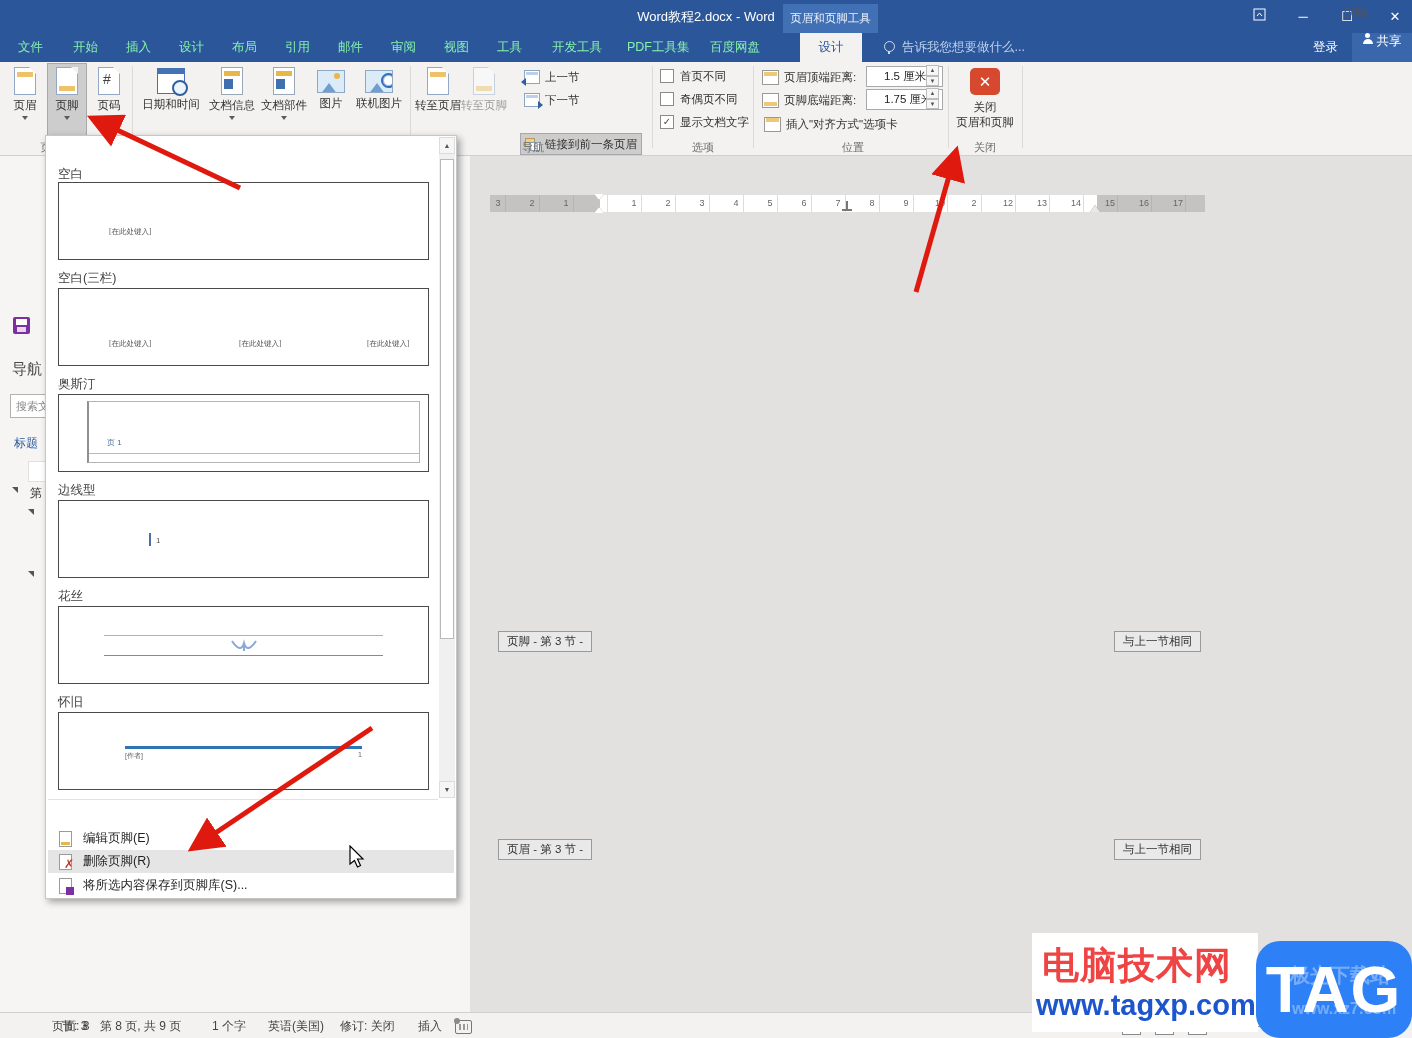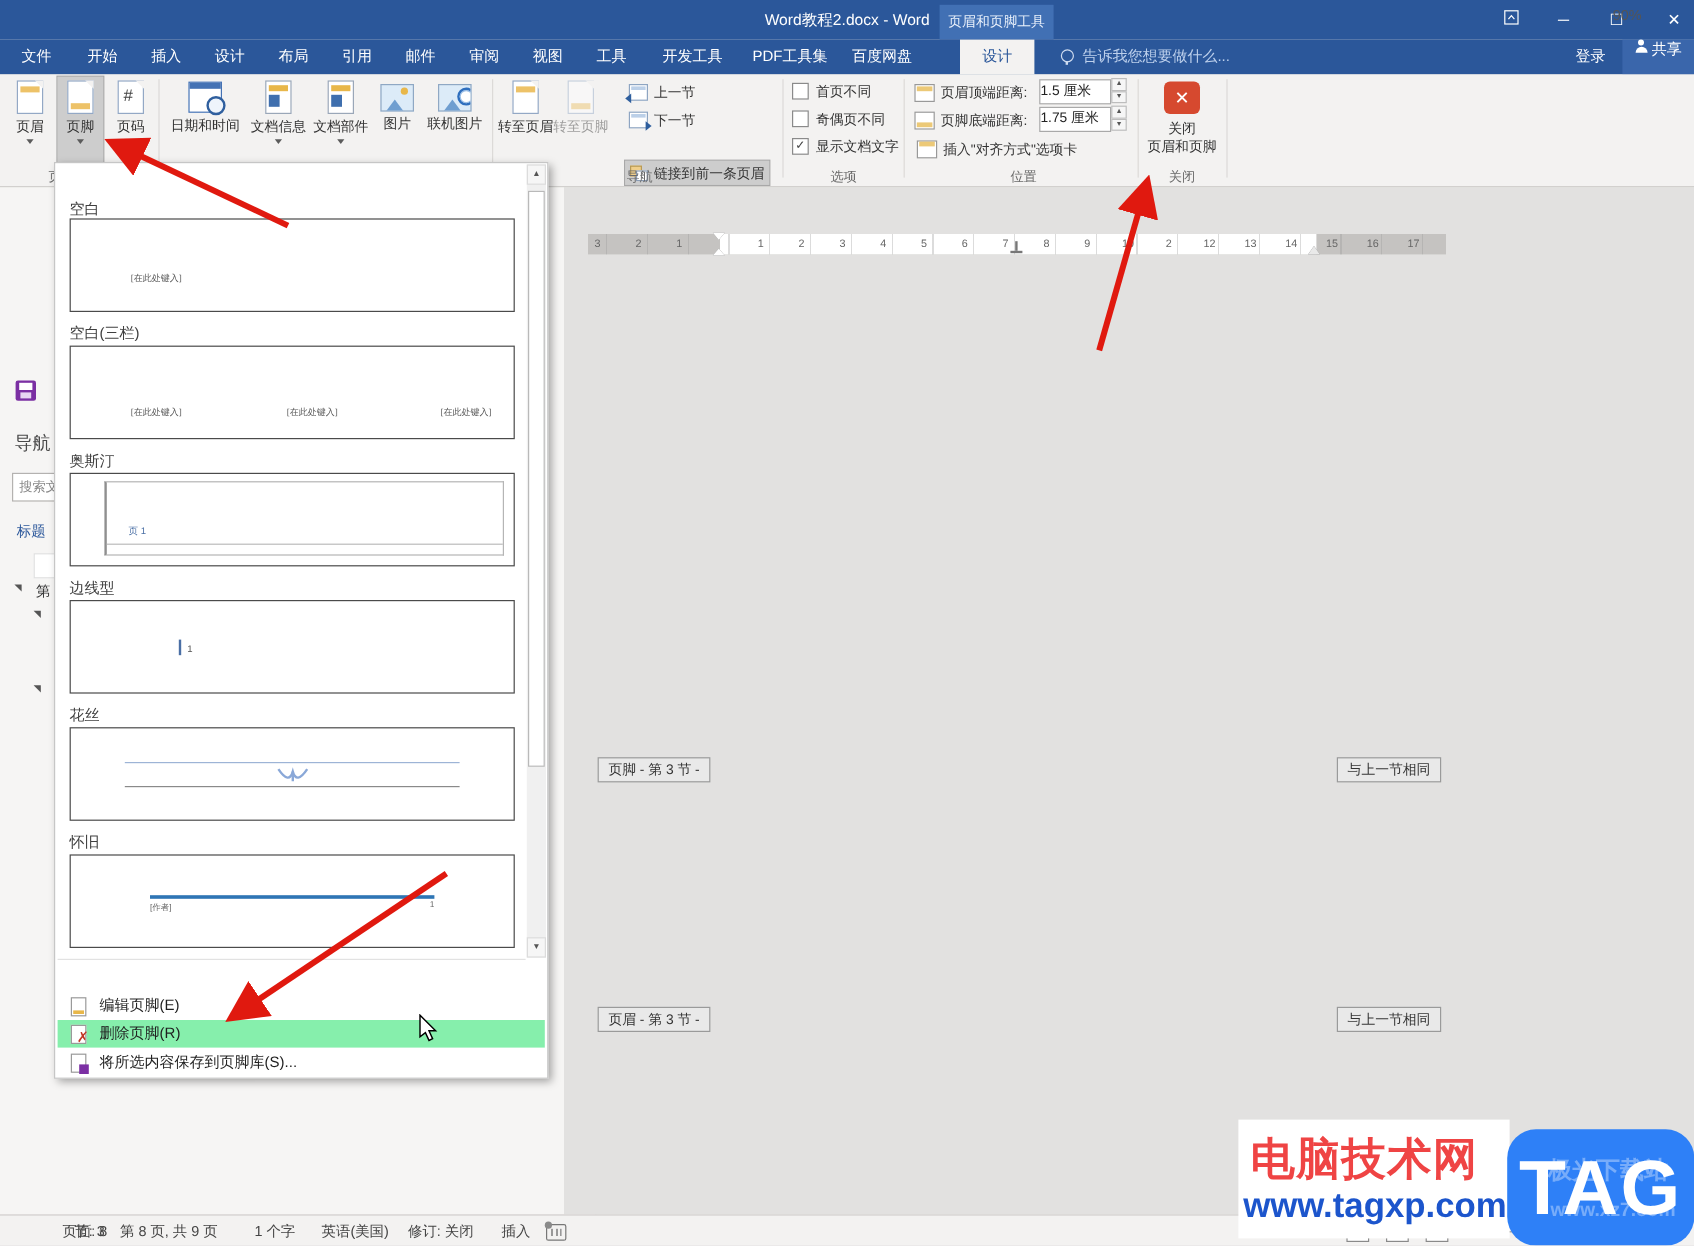--- a/index.html
+++ b/index.html
@@ -8,21 +8,21 @@
        -webkit-font-smoothing:antialiased;}
   .abs{position:absolute;}
   
   #titlebar{left:0;top:0;width:1412px;height:33px;background:#2b579a;color:#fff;z-index:5;}
   #title{left:0;top:8px;width:100%;text-align:center;font-size:13px;color:#fff;}
   #ctxhdr{left:783px;top:4px;width:95px;height:29px;background:#4170b4;color:#eaf1fb;
           font-size:11.5px;display:flex;align-items:center;justify-content:center;}
   .winbtn{top:8px;width:30px;height:18px;color:#fff;font-size:13px;text-align:center;line-height:18px;}
   
   #tabrow{left:0;top:33px;width:1412px;height:29px;background:#2b579a;z-index:5;}
-  .tab{position:absolute;top:0;height:29px;line-height:29px;color:#ffffff;font-size:12.5px;padding:0 10px;}
+  .tab{position:absolute;top:0;height:29px;line-height:29px;color:#86efac;font-size:12.5px;padding:0 10px;}
   #ctxtab{position:absolute;left:800px;top:0;width:62px;height:29px;background:#f3f2f1;color:#2b579a;
           font-size:12.5px;text-align:center;line-height:29px;}
   #tellme{position:absolute;left:902px;top:0;height:29px;line-height:29px;color:#bdd0ec;font-size:12.5px;}
   #bulb{position:absolute;left:884px;top:8px;width:9px;height:9px;border:1.5px solid #cfdcf0;border-radius:50%;}
   #bulb::after{content:"";position:absolute;left:2.5px;top:9px;width:2px;height:3px;background:#cfdcf0;}
   #signin{position:absolute;left:1313px;top:0;height:29px;line-height:29px;color:#fff;font-size:12.5px;}
   #sharebox{position:absolute;left:1352px;top:0;width:60px;height:29px;background:#3a66ab;color:#fff;
             font-size:12.5px;display:flex;align-items:flex-start;justify-content:center;gap:4px;}
   .person{width:10px;height:10px;position:relative;}
   .person::before{content:"";position:absolute;left:2.5px;top:0;width:5px;height:5px;border-radius:50%;background:#fff;}
@@ -68,21 +68,21 @@
   .linkico::before{content:"";position:absolute;left:0;top:0;width:8px;height:7px;background:#f0cf8a;border:1px solid #b89a55;}
   .linkico::after{content:"";position:absolute;right:0;bottom:0;width:8px;height:7px;background:#fff;border:1px solid #8b9db5;}
   .hl{background:#cdcdcd;outline:1px solid #a8a8a8;margin-top:21px;}
   .cbrow{position:absolute;height:16px;display:flex;align-items:center;gap:6px;font-size:11.5px;color:#333;white-space:nowrap;}
   .cb{width:12px;height:12px;background:#fff;border:1px solid #8a8a8a;font-size:10px;line-height:11px;text-align:center;color:#444;}
   .posico{width:15px;height:13px;background:#fff;border:1px solid #999;position:relative;}
   .posico::before{content:"";position:absolute;left:1px;right:1px;height:4px;background:#ecc977;}
   .posico.top::before{top:1px;} .posico.bot::before{bottom:1px;}
   .poslabel{font-size:11.5px;color:#333;white-space:nowrap;}
   .spinbox{position:absolute;width:58px;height:19px;background:#fff;border:1px solid #a9a9a9;font-size:11.5px;
-           color:#222;line-height:19px;padding-left:0;}
+           color:#222;line-height:19px;padding-left:17px;}
   .spinner{position:absolute;width:13px;height:21px;display:flex;flex-direction:column;}
   .spinner span{flex:1;border:1px solid #bdbdbd;background:#f6f6f6;font-size:6px;line-height:8px;text-align:center;color:#555;}
   #closebtn{position:absolute;left:950px;top:2px;width:70px;height:75px;display:flex;flex-direction:column;
             align-items:center;font-size:11.5px;color:#333;}
   #closex{width:30px;height:27px;margin-top:4px;background:#d6492f;border-radius:5px;color:#fff;font-weight:bold;
           font-size:15px;display:flex;align-items:center;justify-content:center;}
   
   #leftpane{left:0;top:155px;width:470px;height:857px;background:#f6f5f4;border-right:1px solid #d4d2d0;z-index:1;}
   #saveico{left:13px;top:162px;width:17px;height:17px;background:#7b2fa3;position:absolute;border-radius:2px;}
   #saveico::before{content:"";position:absolute;left:3px;top:1.5px;right:3px;height:6px;background:#fff;}
@@ -149,21 +149,21 @@
   .retro-line{position:absolute;left:66px;right:66px;top:33px;height:3px;background:#2e75b5;}
   .retro-meta{position:absolute;left:66px;right:66px;top:38px;font-size:7px;color:#666;}
   .retro-meta .r{position:absolute;right:0;top:0;}
   #ddsb{position:absolute;right:1px;top:1px;width:16px;height:661px;background:#f0f0f0;}
   #ddsb .btn{position:absolute;left:0;width:16px;height:17px;background:#f6f6f6;border:1px solid #dcdcdc;
              box-sizing:border-box;font-size:7px;color:#555;text-align:center;line-height:15px;}
   #ddsb .thumb{position:absolute;left:1px;top:22px;width:14px;height:480px;background:#fff;border:1px solid #b9b9b9;box-sizing:border-box;}
   .ddsep{position:absolute;left:2px;right:18px;top:663px;border-top:1px solid #e2e2e2;}
   .dditem{position:absolute;left:2px;width:406px;height:23px;display:flex;align-items:center;gap:10px;
           font-size:12.5px;color:#1f1f1f;padding-left:10px;box-sizing:border-box;}
-  .dditem.hl2{background:#86efac;}
+  .dditem.hl2{background:#e5e5e5;}
   .dditem .subarrow{position:absolute;right:10px;font-size:10px;color:#555;}
   .mico{width:15px;height:16px;position:relative;flex:0 0 15px;}
   .mico .pg{position:absolute;left:1px;top:0;width:11px;height:14px;background:#fff;border:1px solid #9a9a9a;}
   .mico.globe::after{content:"";position:absolute;left:0;top:2px;width:12px;height:12px;border-radius:50%;
         background:#3a79d8;box-shadow:inset 0 3px 0 rgba(255,255,255,.45), inset 0 -2px 0 rgba(0,90,40,.35);}
   .mico.edit .pg::after{content:"";position:absolute;left:1px;bottom:1px;right:1px;height:3px;background:#e8b74a;}
   .mico.del::after{content:"✗";position:absolute;left:6px;top:3px;color:#c03522;font-weight:bold;font-size:12px;}
   .mico.save::after{content:"";position:absolute;right:-1px;bottom:-1px;width:8px;height:8px;background:#7b2fa3;}
   
   #statusbar{left:0;top:1012px;width:1412px;height:26px;background:#f3f2f1;border-top:1px solid #d2d0ce;z-index:6;}

